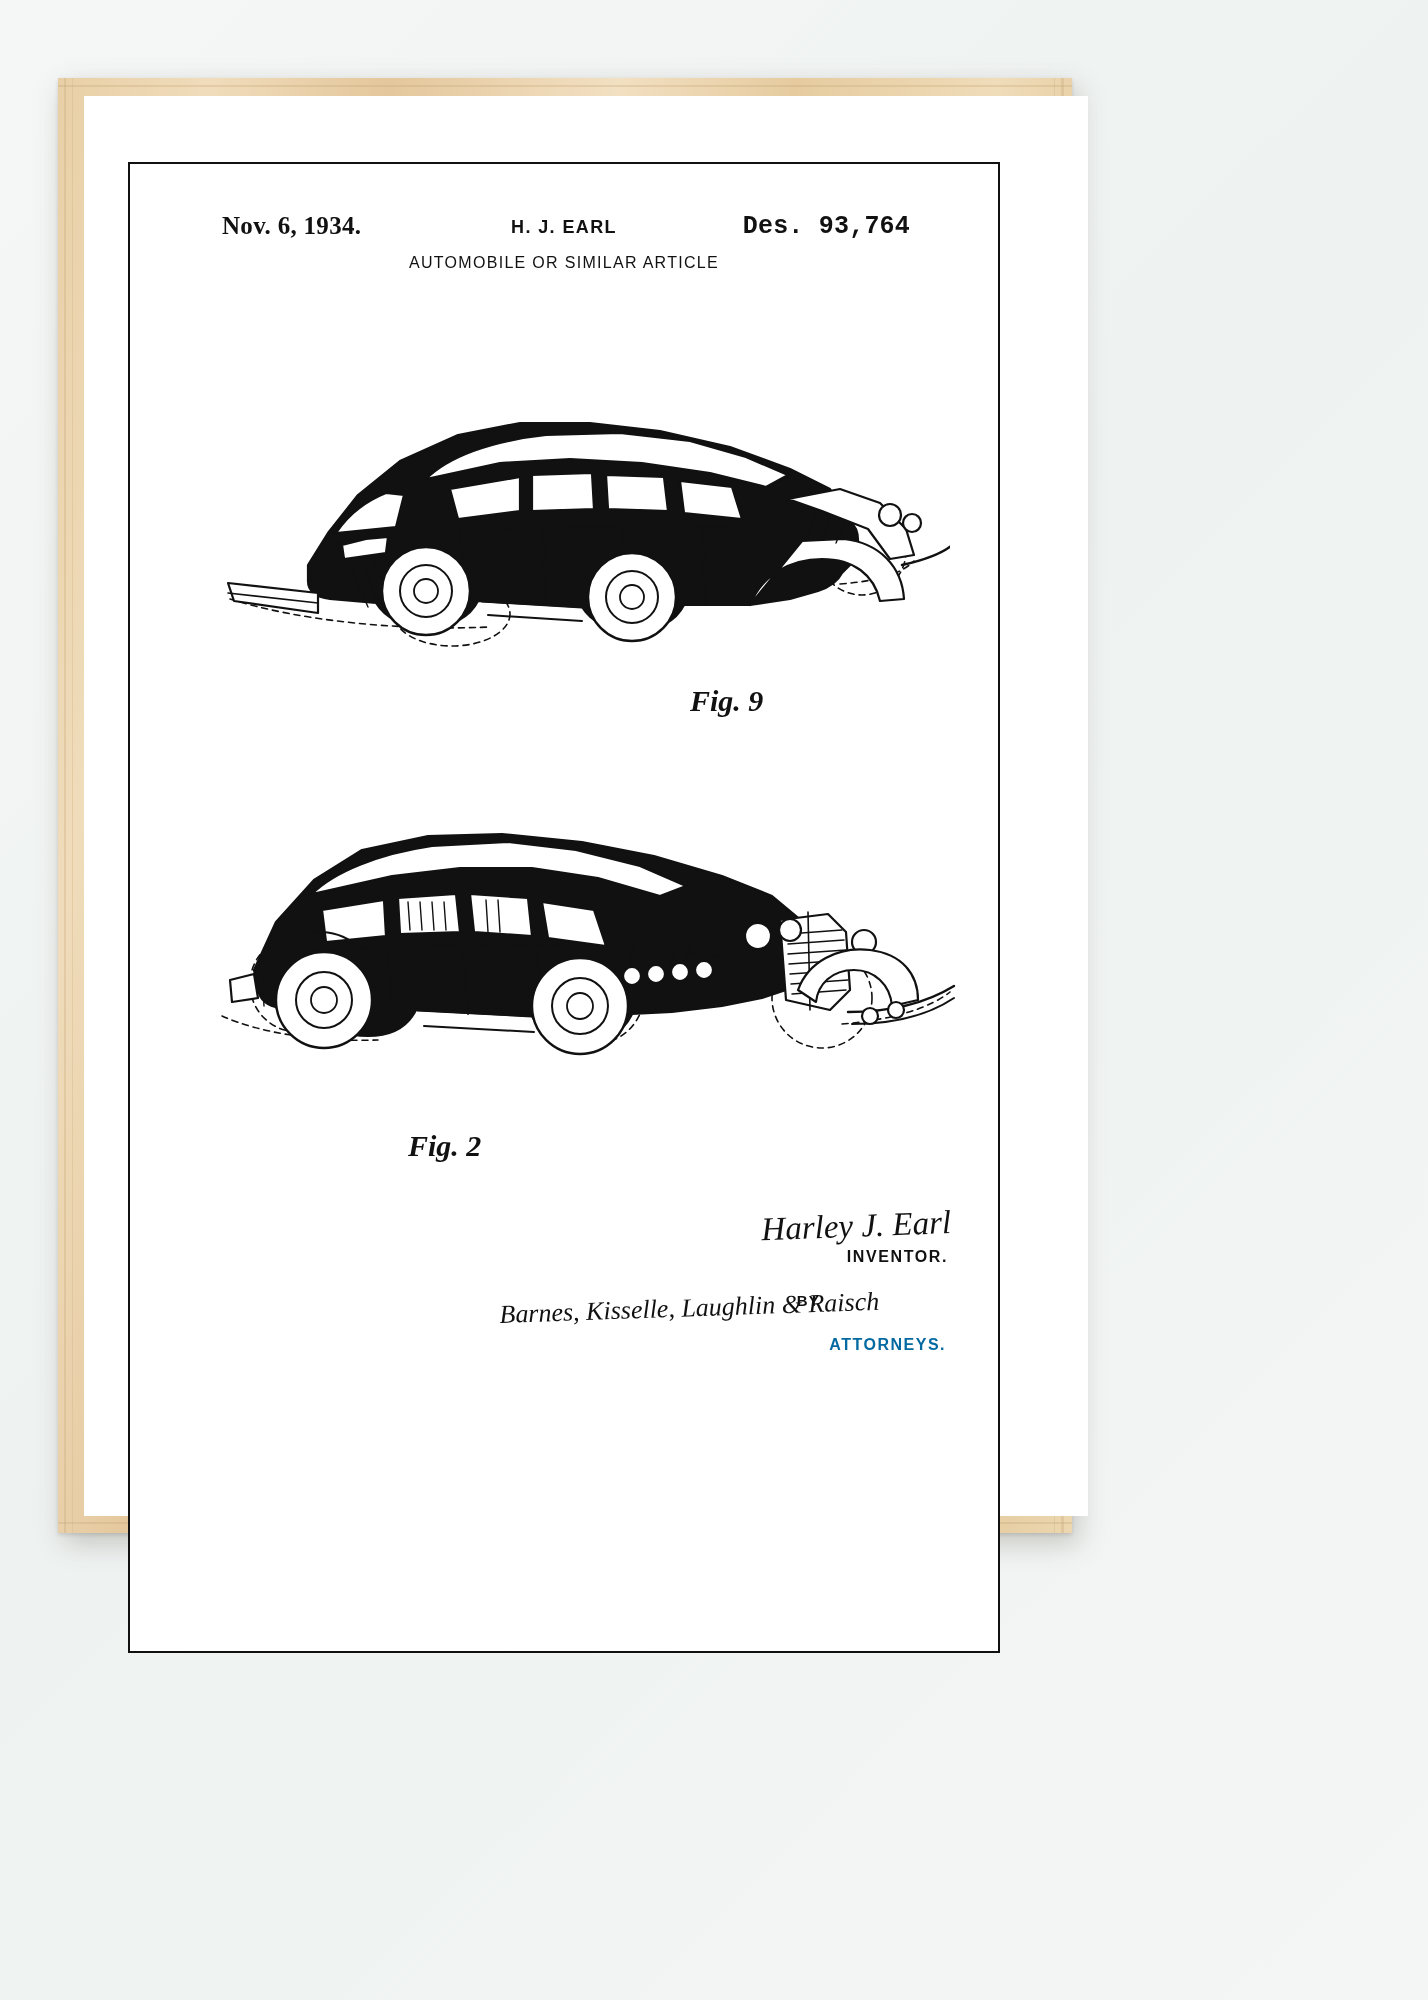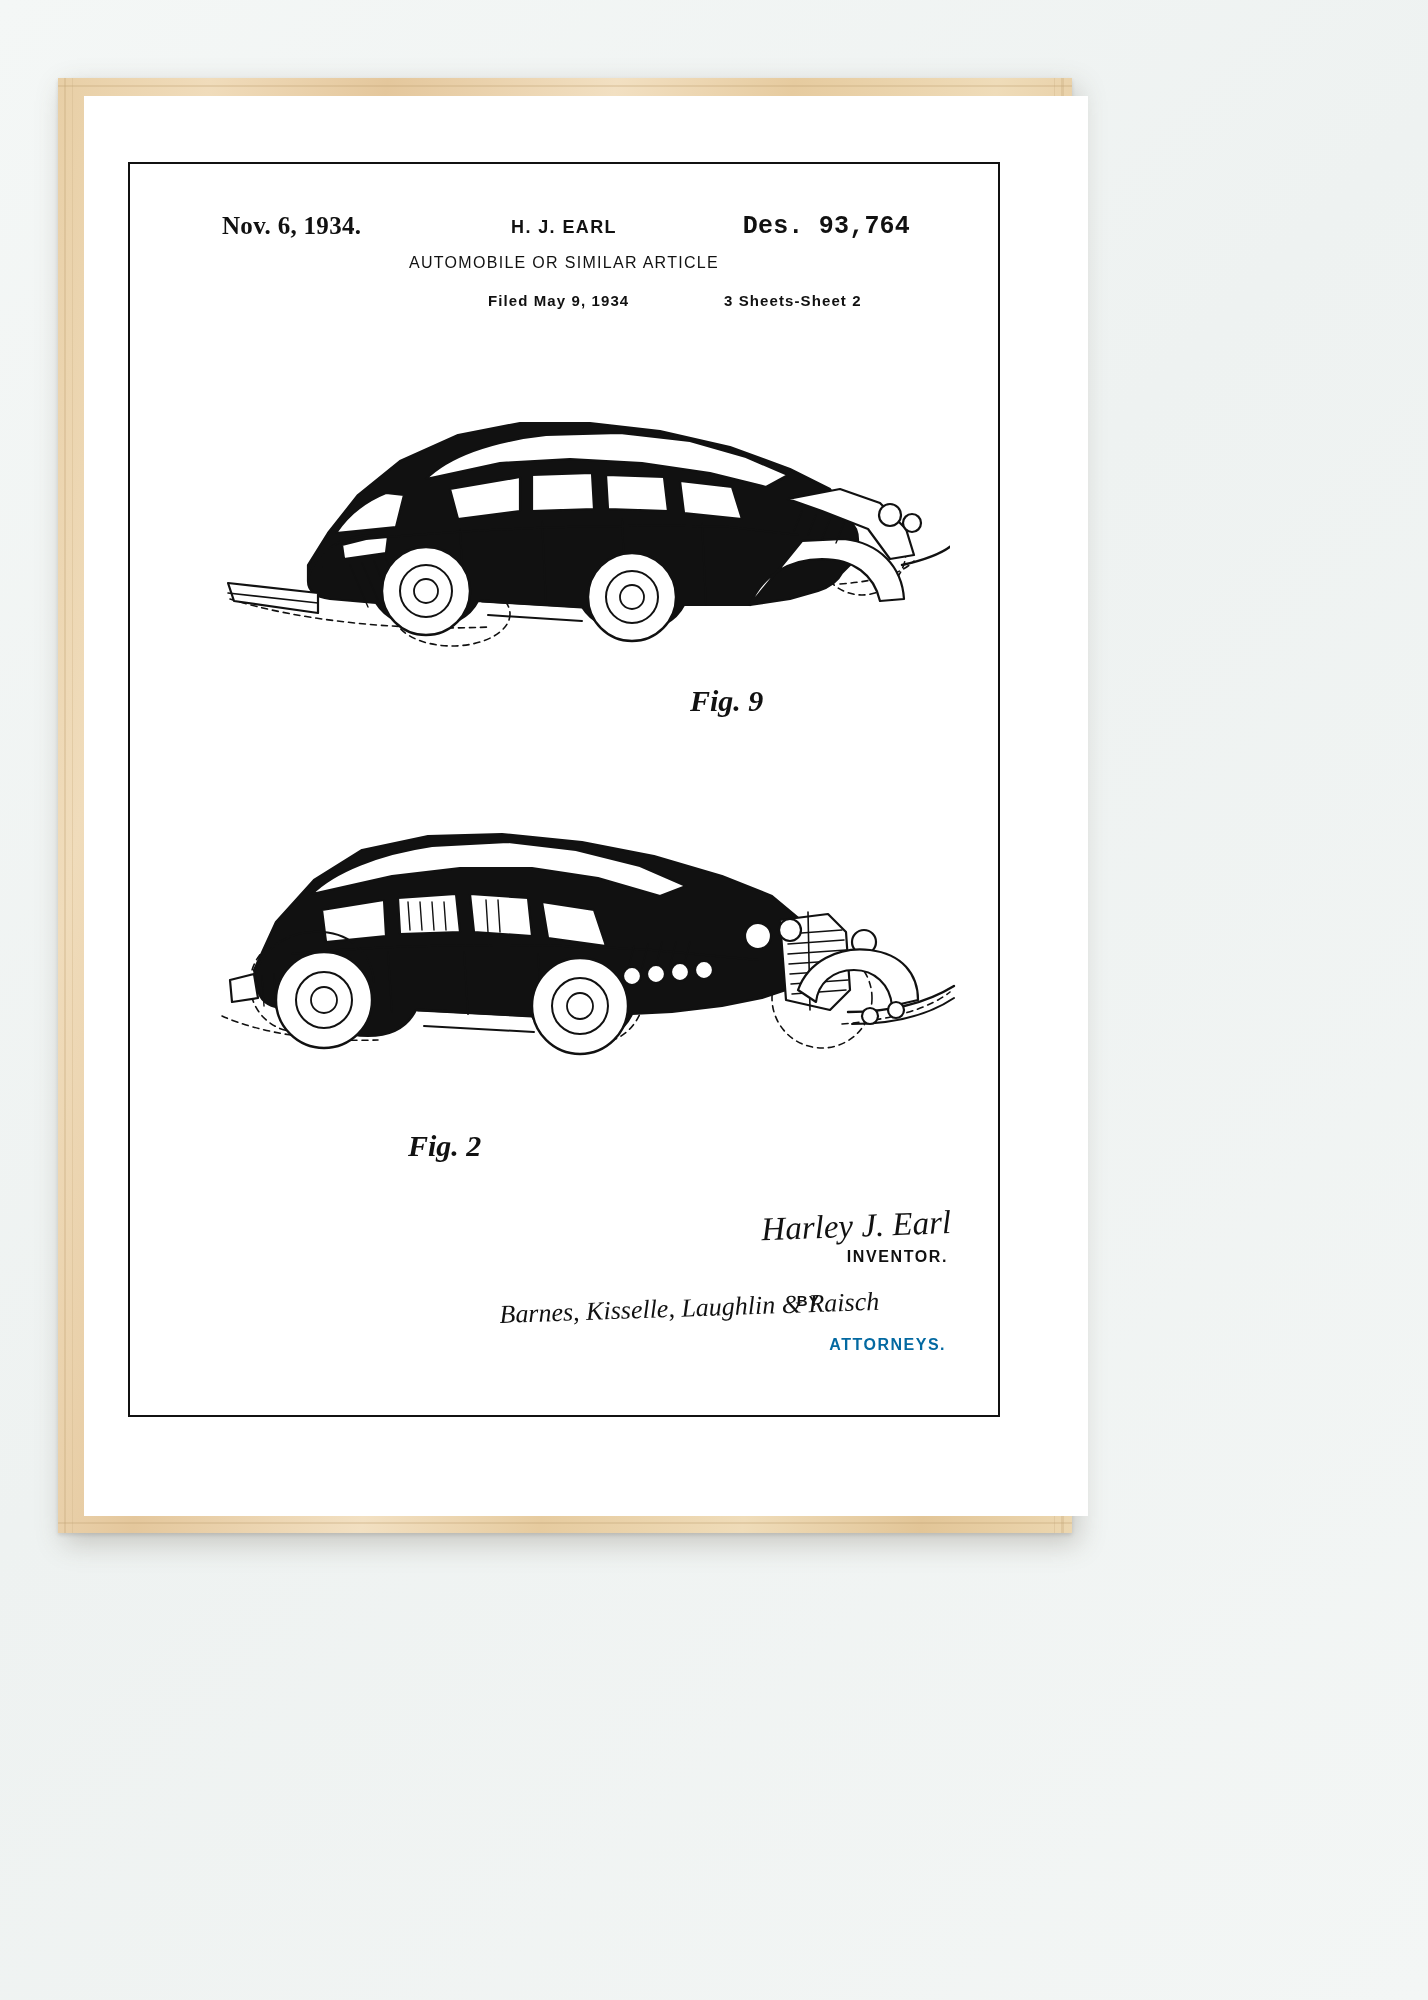--- a/index.html
+++ b/index.html
@@ -68,21 +68,21 @@
     height: 1420px;
     background: #ffffff;
   }
 
   
   .sheet {
     position: absolute;
     left: 128px;
     top: 162px;
     width: 872px;
-    height: 1255px;
+    height: 1491px;
     background: #ffffff;
     border: 2px solid #111111;
     box-sizing: border-box;
   }
 
   
   .hdr-row1 {
     position: absolute;
     top: 48px;
     left: 0;
@@ -251,24 +251,20 @@
 <div class="mat"></div>
 
 <div class="sheet">
 
   <div class="hdr-row1">
     <div class="hdr-date">Nov. 6, 1934.</div>
     <div class="hdr-name">H. J. EARL</div>
     <div class="hdr-number">Des. 93,764</div>
   </div>
   <div class="hdr-title">AUTOMOBILE OR SIMILAR ARTICLE</div>
-  <div class="hdr-row3">
-    <div class="hdr-filed">Filed May 9, 1934</div>
-    <div class="hdr-sheets">3 Sheets-Sheet  2</div>
-  </div>
 
   <div class="fig-wrap fig3-wrap">
     <svg viewBox="0 0 760 330" width="760" height="330" aria-hidden="true">
       <g fill="none" stroke="#111" stroke-width="2.2" stroke-linejoin="round" stroke-linecap="round">
 
         <g stroke-width="1.6" stroke-dasharray="6 5">
           <ellipse cx="268" cy="185" rx="46" ry="46"></ellipse>
           <ellipse cx="672" cy="182" rx="44" ry="44"></ellipse>
           <ellipse cx="262" cy="245" rx="58" ry="32"></ellipse>
           <path d="M40 230 C110 252 210 262 300 258"></path>

